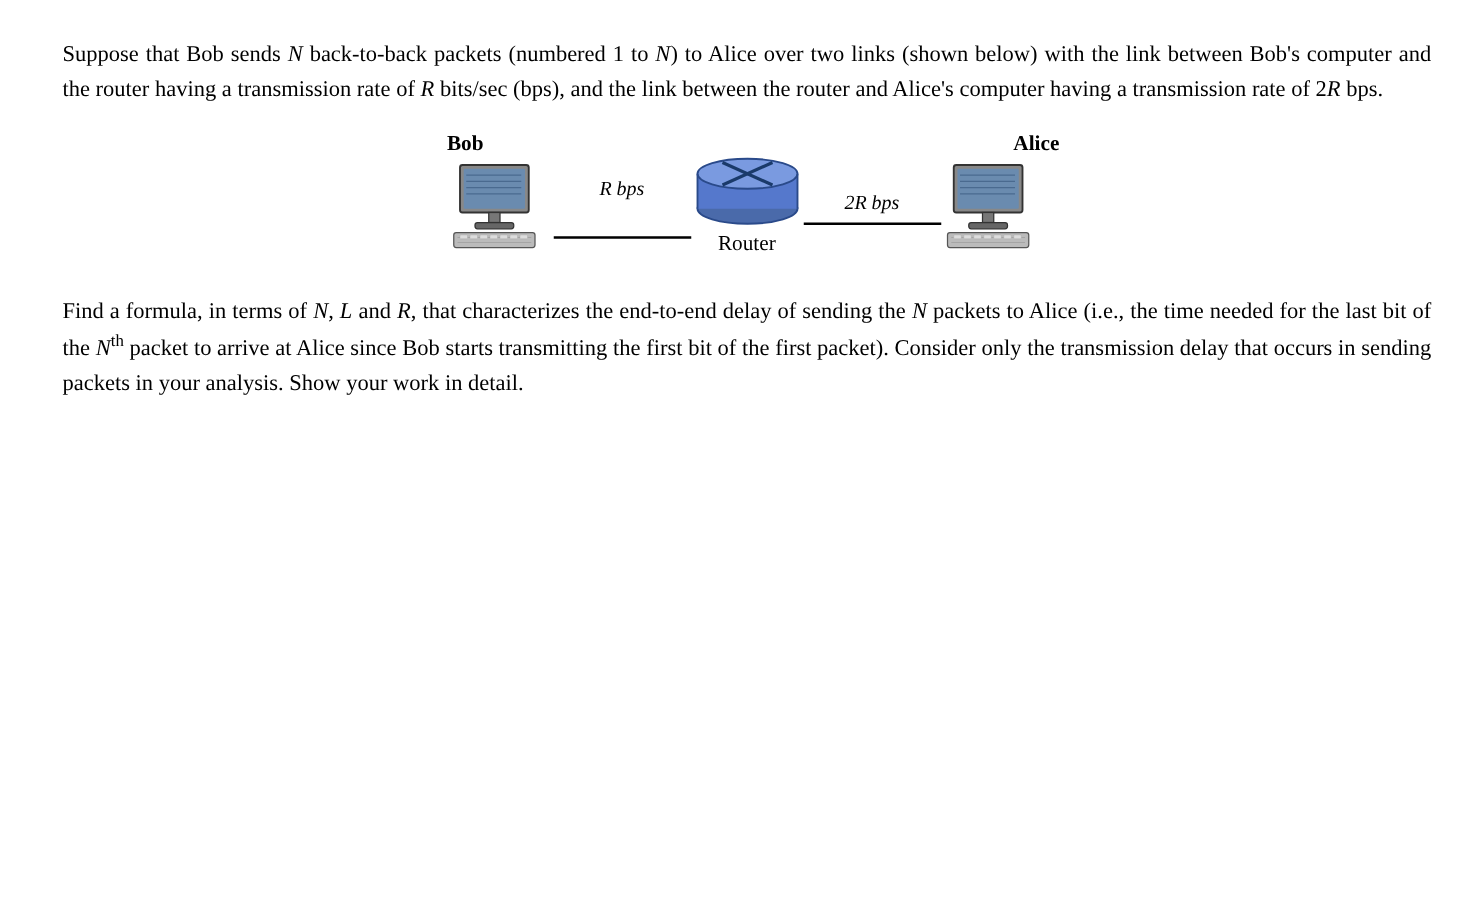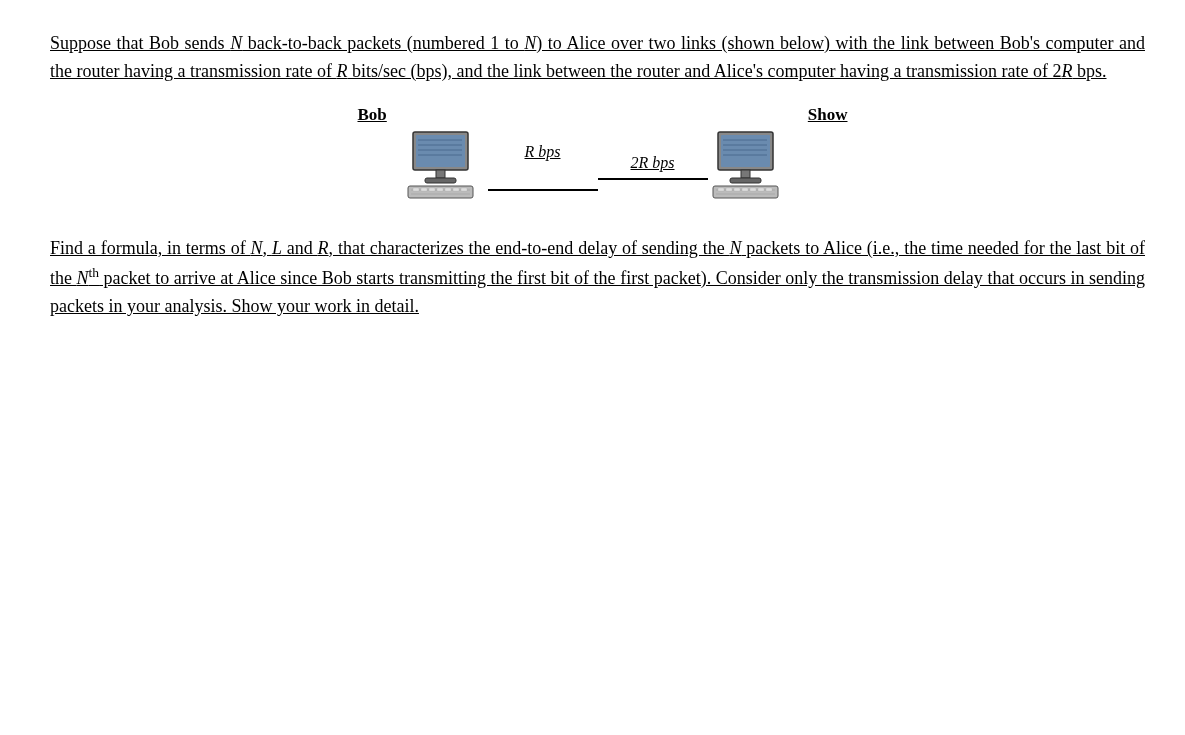--- a/index.html
+++ b/index.html
@@ -10,21 +10,20 @@
       color: #000000;
       width: 1185px;
       min-height: 735px;
       padding: 30px 40px 30px 50px;
     }
 
     .problem-text {
       text-align: justify;
       line-height: 1.55;
       margin-bottom: 20px;
-      text-decoration: underline;
     }
 
     .problem-text p {
       margin-bottom: 16px;
     }
 
     em, i { font-style: italic; }
 
     .diagram-container {
       display: flex;
@@ -51,21 +50,21 @@
     2<em>R</em> bps.
   </p>
 
   <div class="diagram-container">
 
     <div style="display:flex; width:520px; justify-content:space-between; margin-bottom:2px;">
       <div style="font-weight:bold; font-size:17px; font-family:'Times New Roman',serif; margin-left:20px;">
         <span>Bob</span>
       </div>
       <div style="font-weight:bold; font-size:17px; font-family:'Times New Roman',serif; margin-right:10px;">
-        <span>Show</span>
+        <span>Alice</span>
       </div>
     </div>
 
     <div style="display:flex; align-items:center; gap:0;">
 
       <div style="margin-top:0;">
         <svg width="85" height="72" viewBox="0 0 85 72">
 
           <rect x="10" y="2" width="55" height="38" rx="2" fill="#888" stroke="#333" stroke-width="1.5"></rect>
           <rect x="13" y="5" width="49" height="32" rx="1" fill="#6a8baf"></rect>
@@ -91,20 +90,37 @@
           <rect x="50" y="58" width="6" height="3" rx="0.5" fill="#ddd" stroke="#aaa" stroke-width="0.3"></rect>
           <rect x="58" y="58" width="6" height="3" rx="0.5" fill="#ddd" stroke="#aaa" stroke-width="0.3"></rect>
         </svg>
       </div>
 
       <div style="display:flex; flex-direction:column; align-items:center; margin-top:-10px;gap:23px;">
         <div style="font-style:italic; font-size:16px; margin-bottom:2px; font-family:'Times New Roman',serif;">R bps</div>
         <div style="width:110px; height:2px; background:#000;"></div>
       </div>
 
+      <div style="display:flex; flex-direction:column; align-items:center; margin-top:-8px;">
+        <svg width="90" height="55" viewBox="0 0 90 55">
+
+          <ellipse cx="45" cy="42" rx="40" ry="12" fill="#4a6aaa" stroke="#2a4a8a" stroke-width="1.5"></ellipse>
+
+          <rect x="5" y="14" width="80" height="28" fill="#5578cc" stroke="#2a4a8a" stroke-width="0"></rect>
+
+          <ellipse cx="45" cy="14" rx="40" ry="12" fill="#7a9ae0" stroke="#2a4a8a" stroke-width="1.5"></ellipse>
+
+          <line x1="25" y1="5" x2="65" y2="23" stroke="#1a3a6a" stroke-width="2.5"></line>
+          <line x1="65" y1="5" x2="25" y2="23" stroke="#1a3a6a" stroke-width="2.5"></line>
+
+          <line x1="5" y1="14" x2="5" y2="42" stroke="#2a4a8a" stroke-width="1.5"></line>
+          <line x1="85" y1="14" x2="85" y2="42" stroke="#2a4a8a" stroke-width="1.5"></line>
+        </svg>
+        <div style="font-size:17px; font-family:'Times New Roman',serif; margin-top:2px;">Router</div>
+      </div>
 
       <div style="display:flex; flex-direction:column; align-items:center; margin-top:-10px;justify-content:center;">
         <div style="font-style:italic; font-size:16px; margin-bottom:2px; font-family:'Times New Roman',serif;">2R bps</div>
         <div style="width:110px; height:2px; background:#000;"></div>
       </div>
 
       <div style="margin-top:0;">
         <svg width="85" height="72" viewBox="0 0 85 72">
 
           <rect x="10" y="2" width="55" height="38" rx="2" fill="#888" stroke="#333" stroke-width="1.5"></rect>

